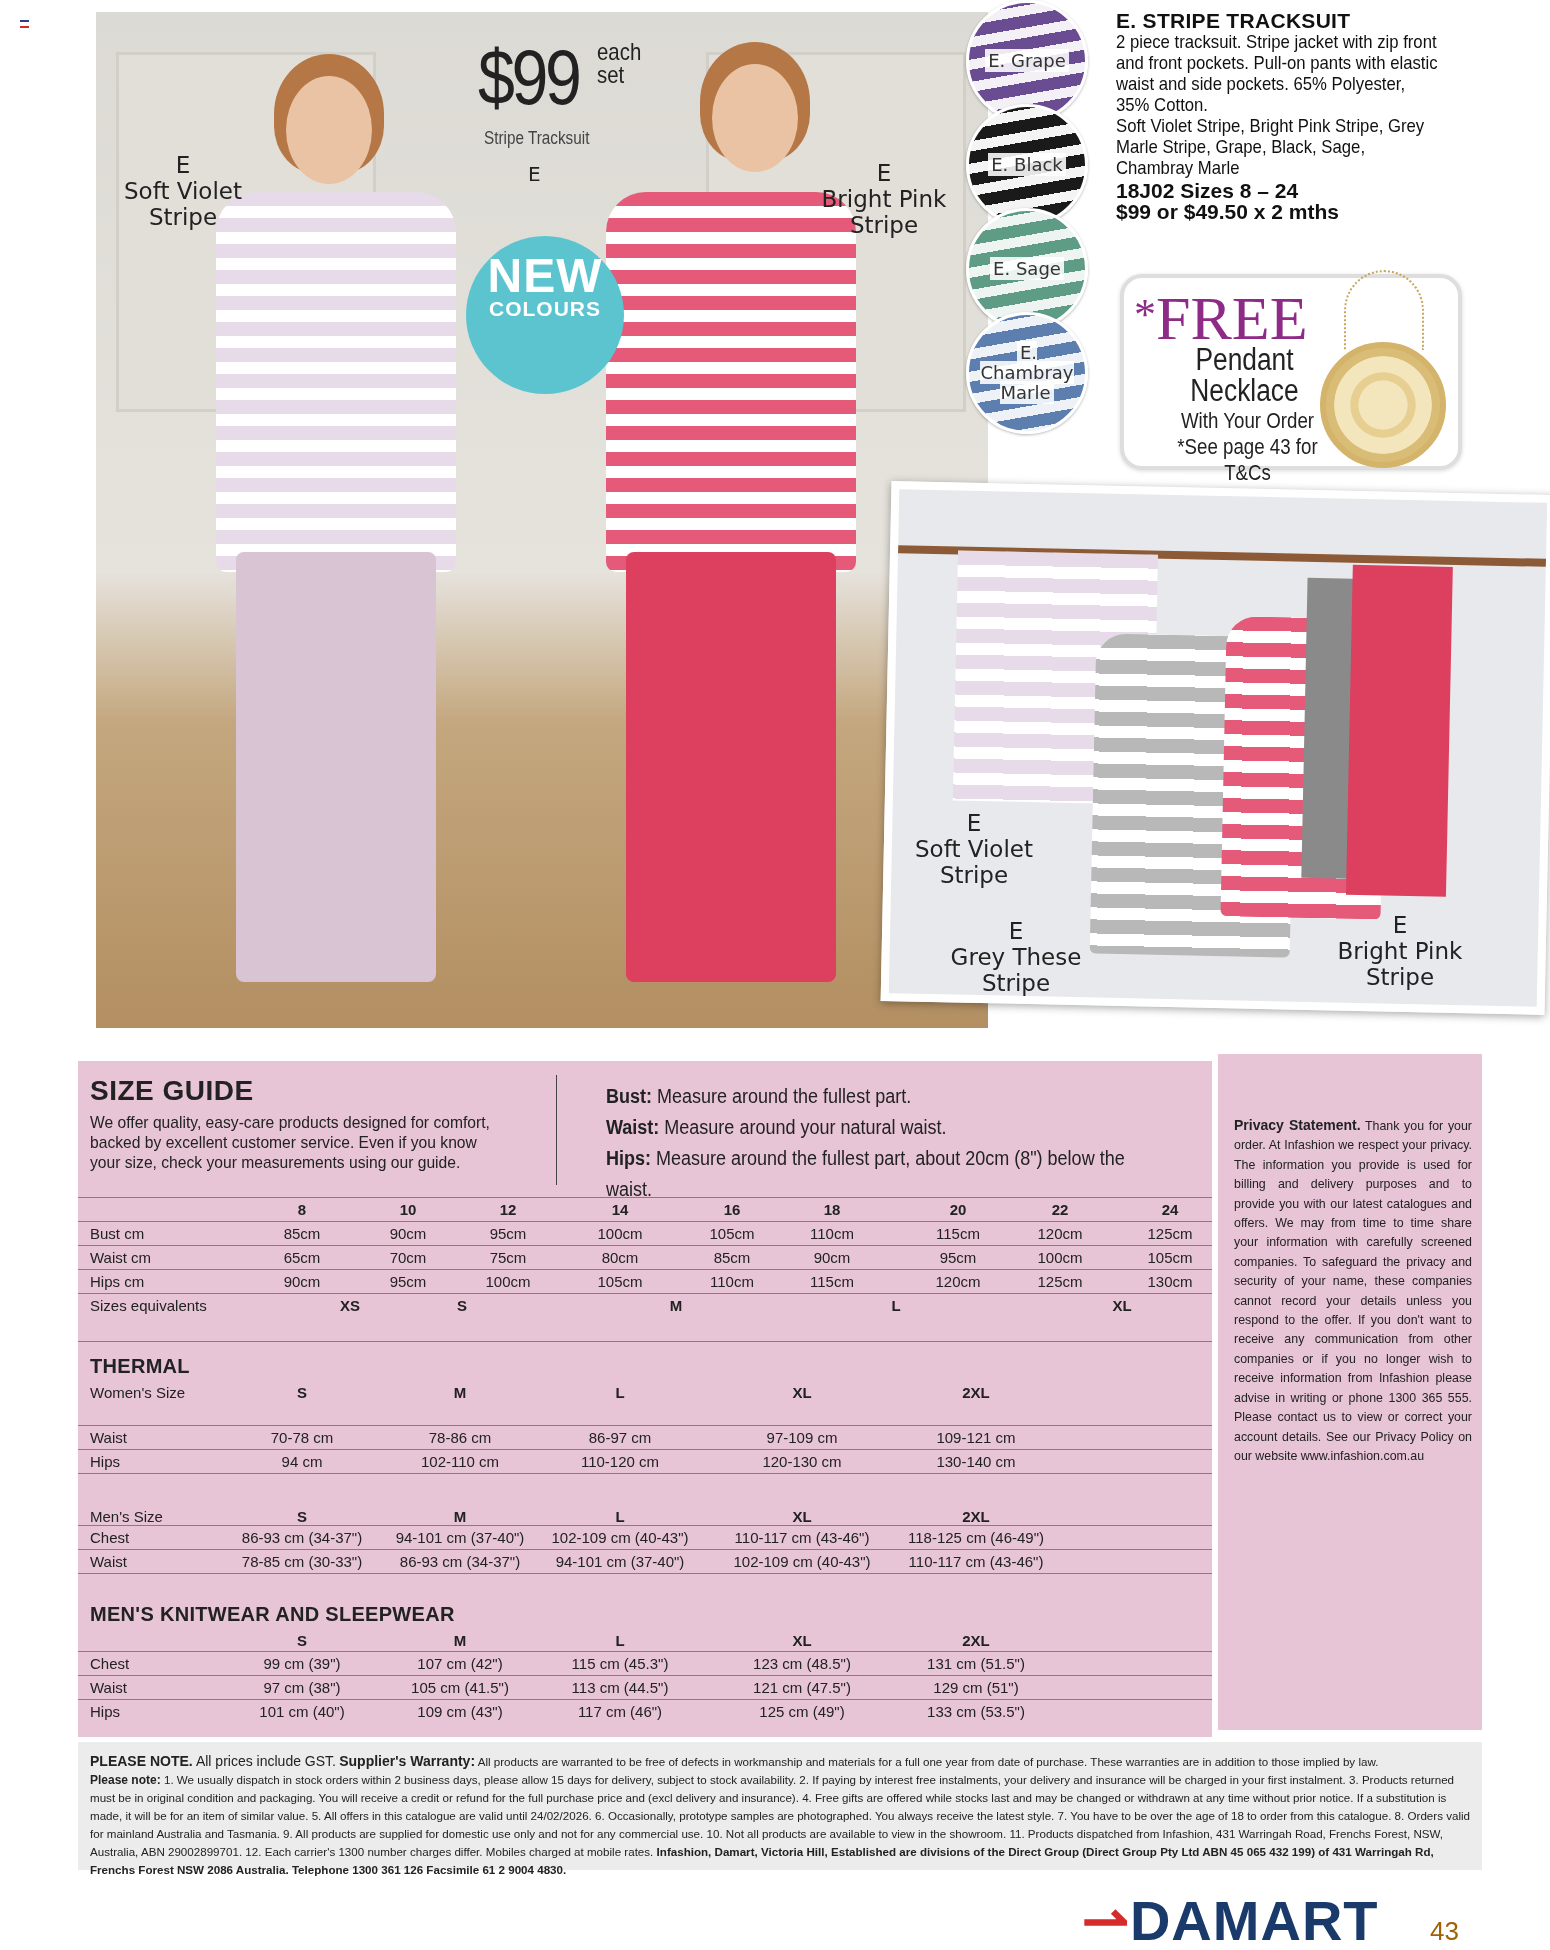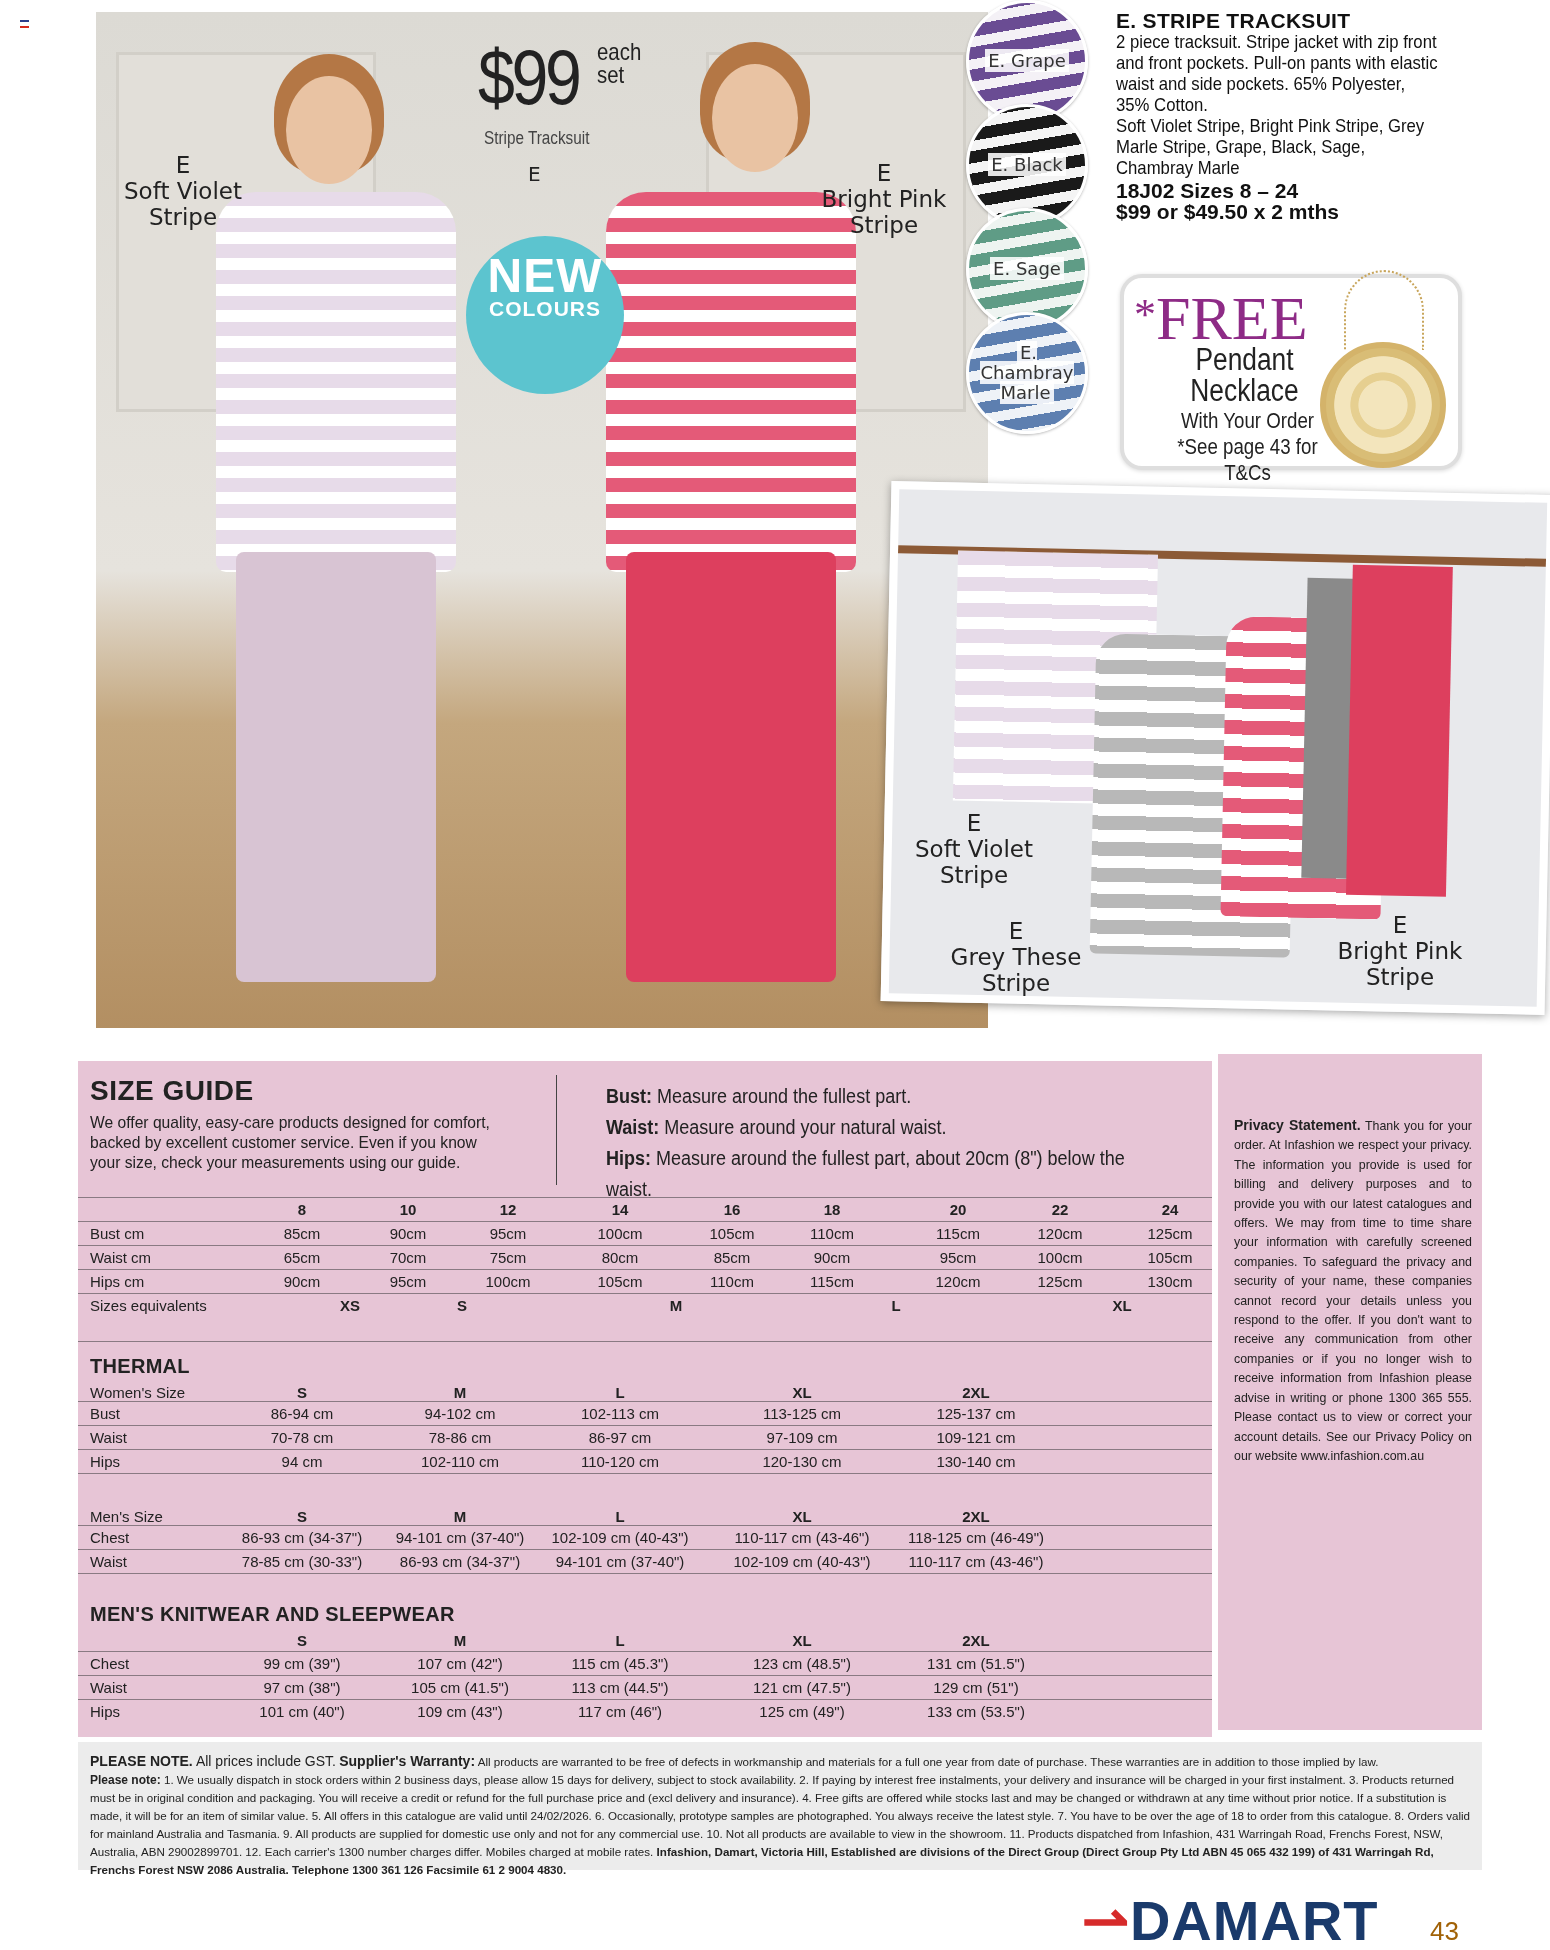--- a/index.html
+++ b/index.html
@@ -265,28 +265,20 @@
 
   <div class="sect-title" style="top:294px;">THERMAL</div>
   <div class="tbl-row" style="top:320px;font-weight:bold;border-top:none;">
     <span class="lbl">Women's Size</span>
     <span class="c" style="left:224px">S</span>
     <span class="c" style="left:382px">M</span>
     <span class="c" style="left:542px">L</span>
     <span class="c" style="left:724px">XL</span>
     <span class="c" style="left:898px">2XL</span>
   </div>
-  <div class="tbl-row" style="top:340px;">
-    <span class="lbl">Bust</span>
-    <span class="c" style="left:224px">86-94 cm</span>
-    <span class="c" style="left:382px">94-102 cm</span>
-    <span class="c" style="left:542px">102-113 cm</span>
-    <span class="c" style="left:724px">113-125 cm</span>
-    <span class="c" style="left:898px">125-137 cm</span>
-  </div>
   <div class="tbl-row" style="top:364px;">
     <span class="lbl">Waist</span>
     <span class="c" style="left:224px">70-78 cm</span>
     <span class="c" style="left:382px">78-86 cm</span>
     <span class="c" style="left:542px">86-97 cm</span>
     <span class="c" style="left:724px">97-109 cm</span>
     <span class="c" style="left:898px">109-121 cm</span>
   </div>
   <div class="tbl-row" style="top:388px;">
     <span class="lbl">Hips</span>

